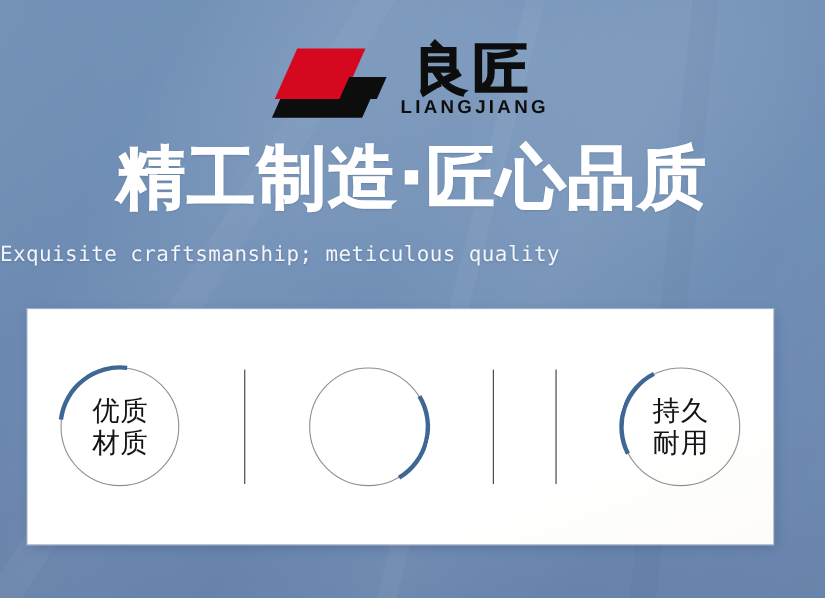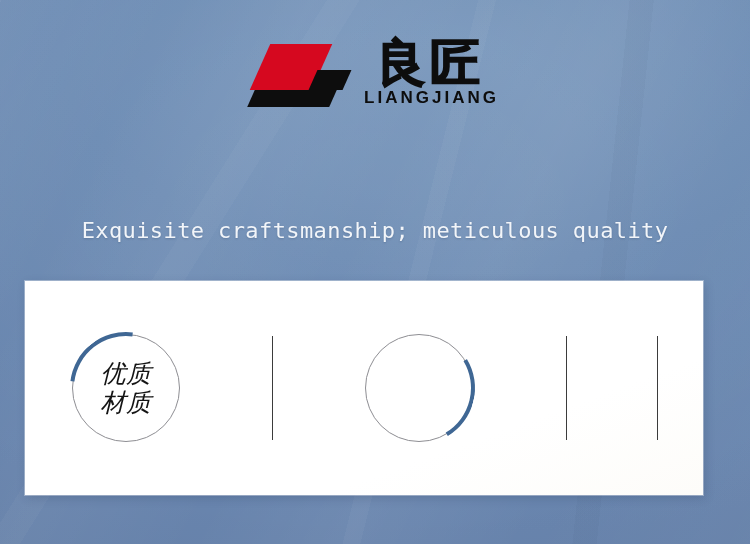--- a/index.html
+++ b/index.html
@@ -127,40 +127,38 @@
     font-weight: 700;
     color: #ffffff;
     letter-spacing: 2px;
     -webkit-text-stroke: 1.2px #ffffff;
     text-shadow: 0 1px 2px rgba(30,50,80,0.30);
   }
   #subhead {
     position: absolute;
     left: 0; right: 0;
     top: 218px;
-    text-align: center;
     font-family: "DejaVu Sans Mono", "Liberation Mono", monospace;
-    font-size: 22px;
+    font-size: 19px;
     line-height: 26px;
     font-weight: 400;
     color: #f2f5f9;
     letter-spacing: 0.4px;
     text-shadow: 0 1px 2px rgba(30,50,80,0.22);
   }
 
   
   #panel {
     position: absolute;
     left: 25px;
     top: 281px;
     width: 678px;
     height: 214px;
     background: linear-gradient(160deg, #ffffff 0%, #ffffff 70%, #fdfcf9 100%);
     box-shadow: 0 0 0 1px rgba(255,255,255,0.35), 2px 3px 9px rgba(30,50,85,0.22);
-    font-style: italic;
   }
   #features {
     position: absolute;
     inset: 0;
     display: flex;
     align-items: center;
     justify-content: space-around;
   }
   .feature {
     position: relative;
@@ -222,20 +220,21 @@
       <div class="pg" id="logo-shape-red"></div>
       <div class="pg" id="logo-shape-dash"></div>
       <div class="pg" id="logo-shape-base"></div>
     </div>
     <div id="logo-word">
       <div id="logo-cn">良匠</div>
       <div id="logo-en">LIANGJIANG</div>
     </div>
   </div>
 
+  <div id="headline">精工制造·匠心品质</div>
   <div id="subhead">Exquisite craftsmanship; meticulous quality</div>
 
   <div id="panel">
     <div id="features">
 
       <div class="feature">
         <div class="ring-base"></div>
         <div class="ring-arc arc-top"></div>
         <div class="feature-label"><span>优质</span><br><span>材质</span></div>
       </div>
@@ -245,17 +244,22 @@
       <div class="feature">
         <div class="ring-base"></div>
         <div class="ring-arc arc-right"></div>
       </div>
 
       <div class="divider"></div>
 
 
       <div class="divider"></div>
 
+      <div class="feature">
+        <div class="ring-base"></div>
+        <div class="ring-arc arc-left"></div>
+        <div class="feature-label"><span>持久</span><br><span>耐用</span></div>
+      </div>
 
     </div>
   </div>
 
 </div>
 
 </body></html>

